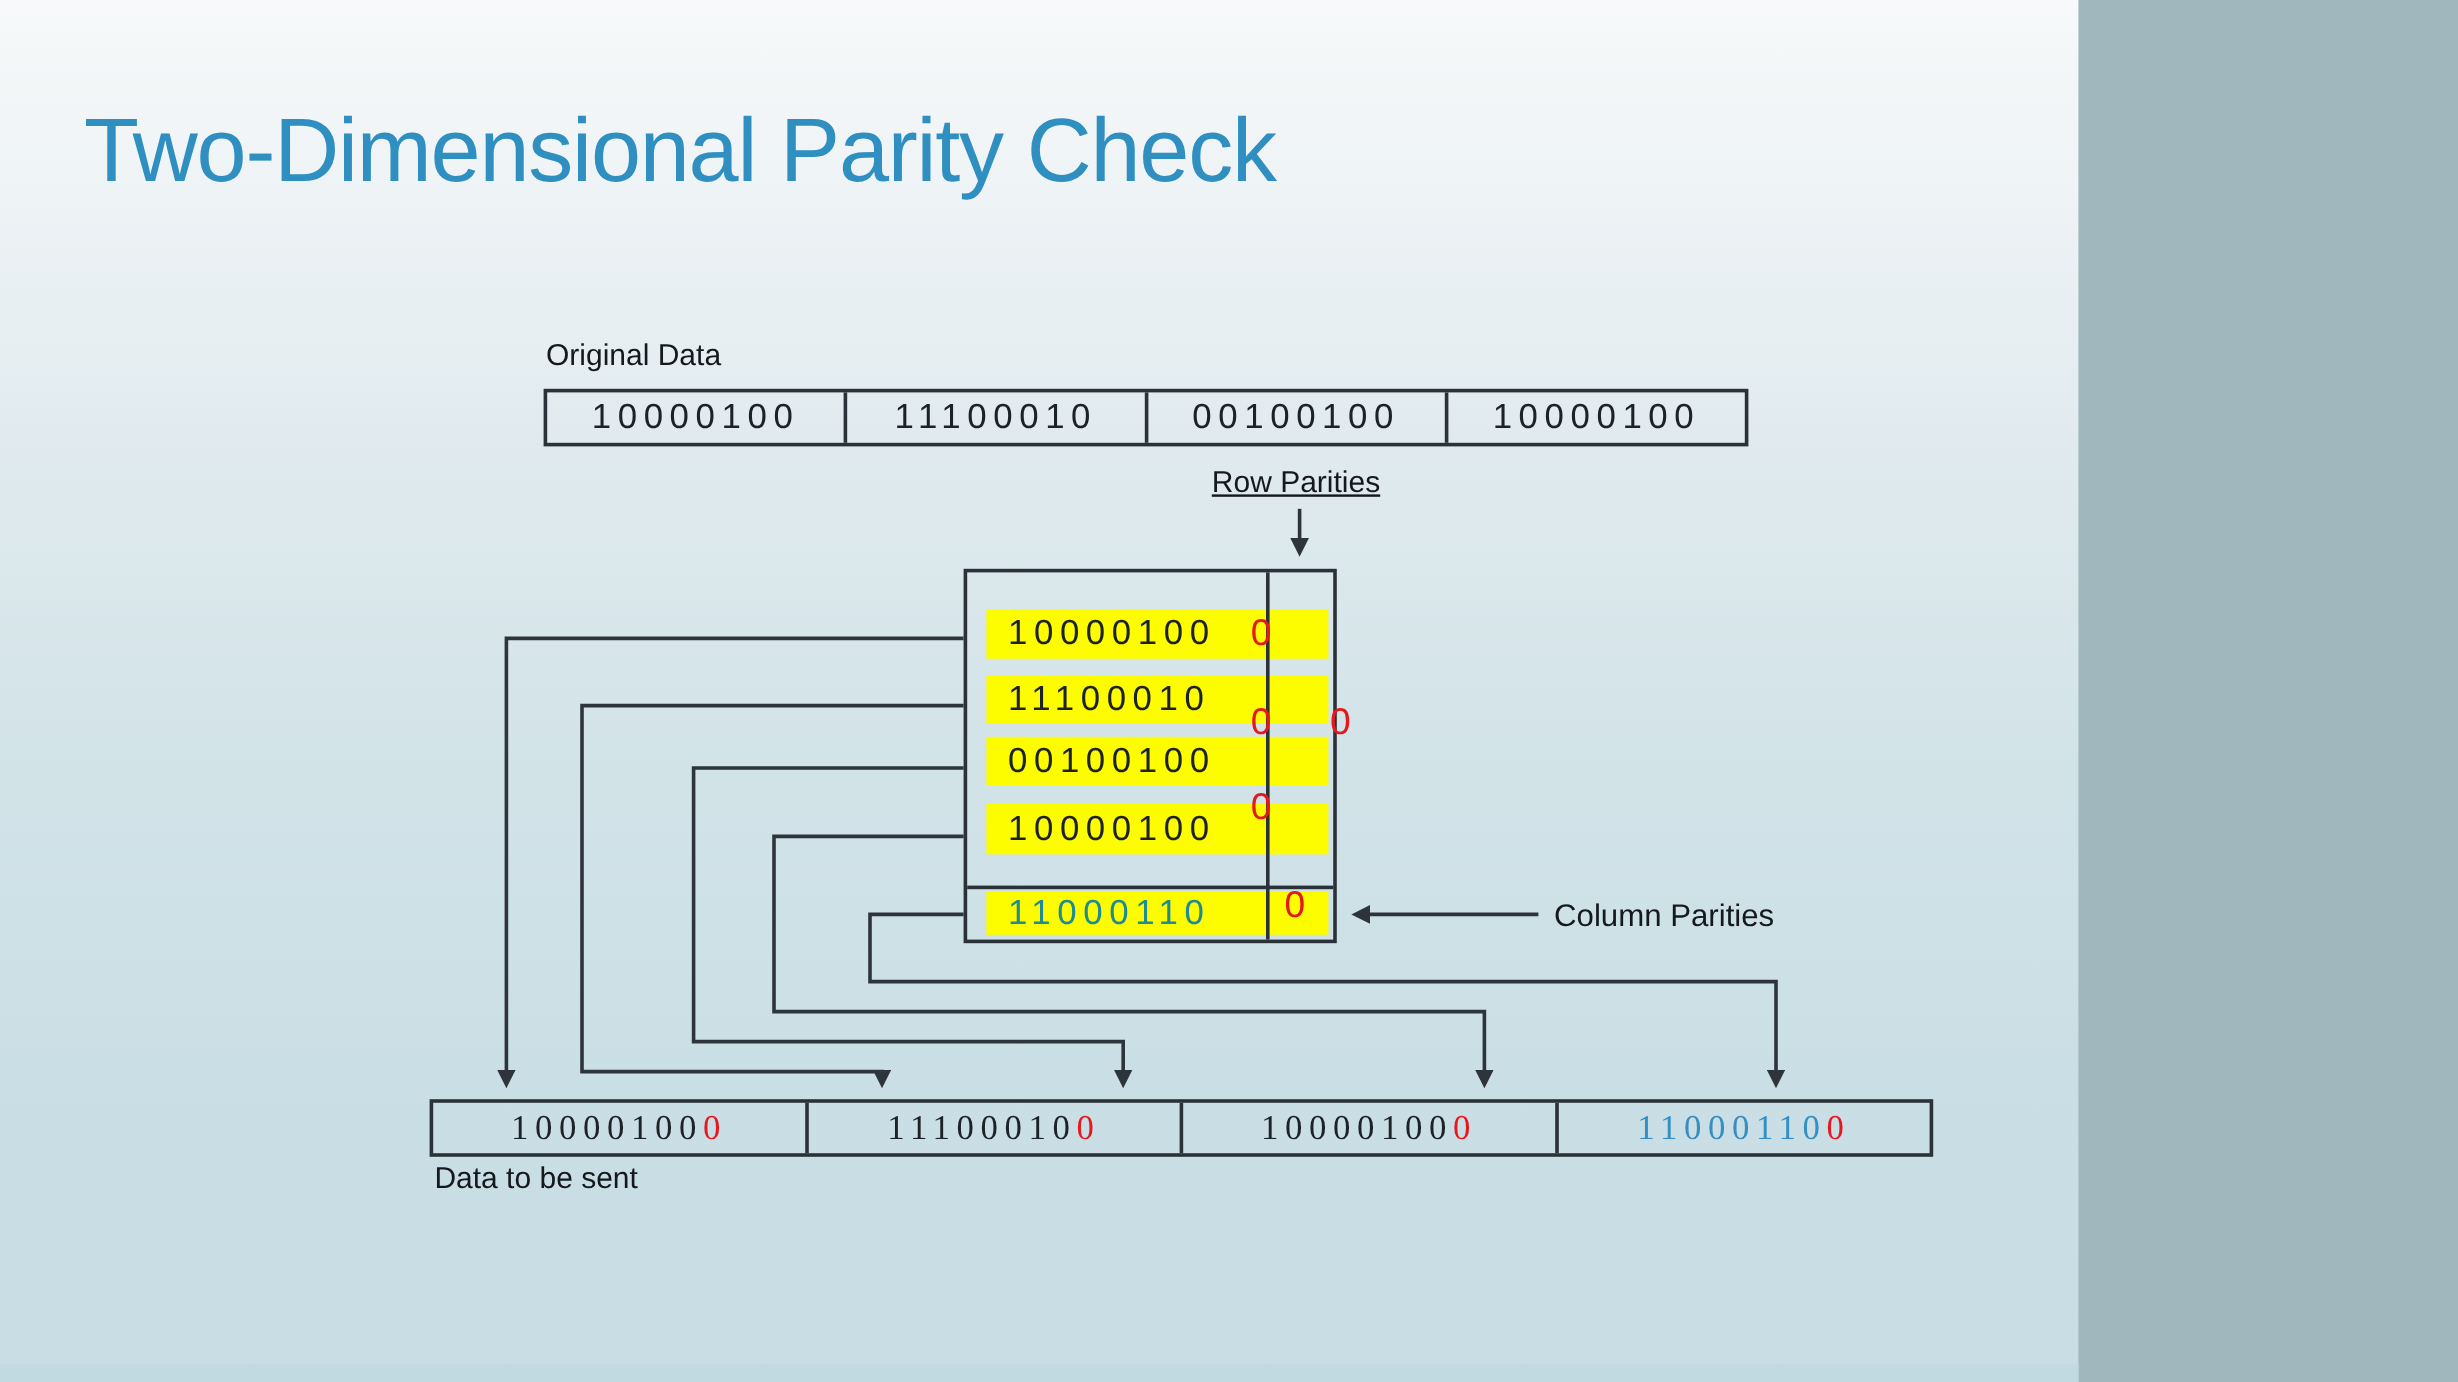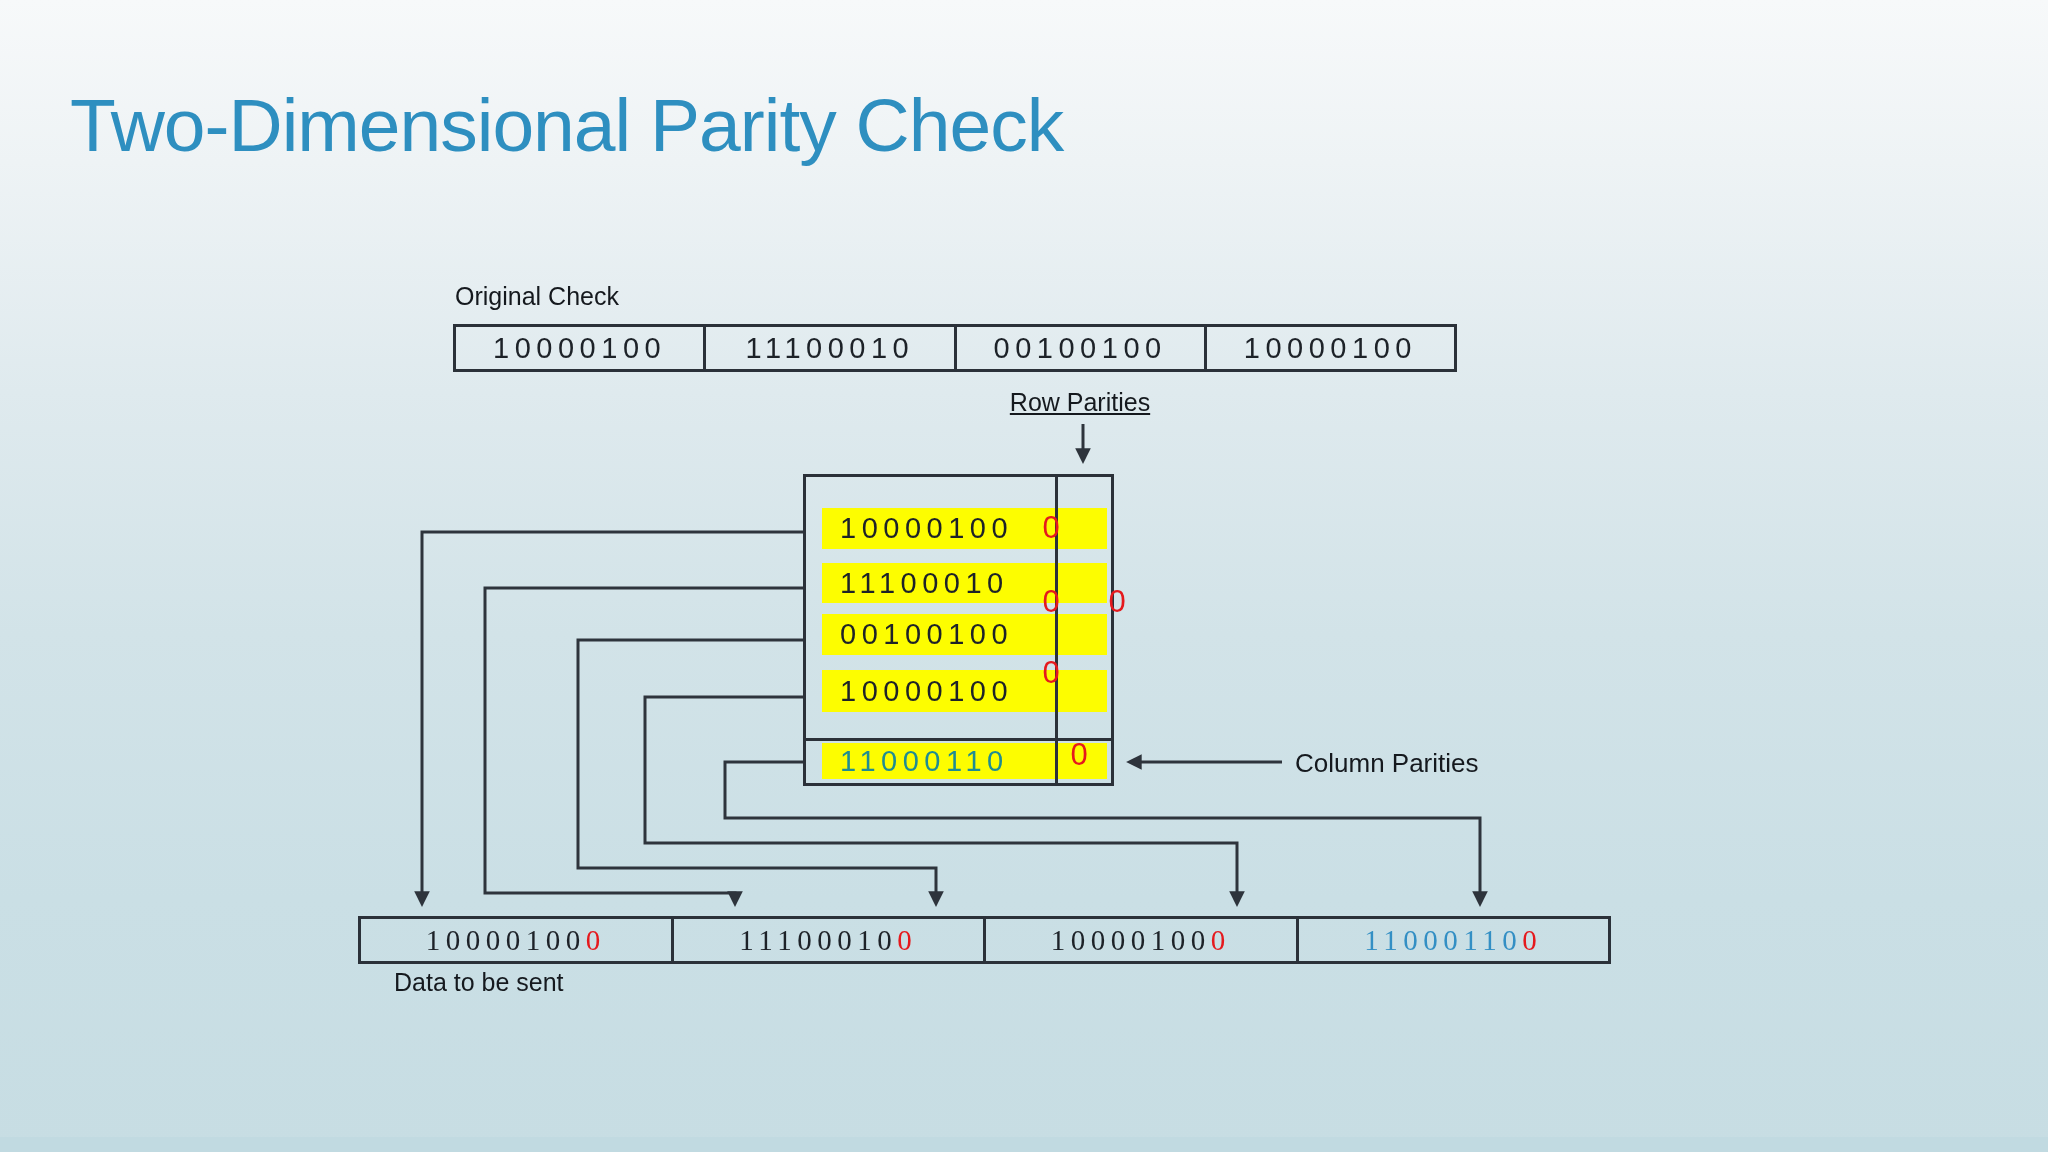--- a/index.html
+++ b/index.html
@@ -1,17 +1,17 @@
 <!DOCTYPE html>
 <html><head>
 <meta charset="utf-8">
 <style>
   html,body{margin:0;padding:0;background:#9fb7bd;}
   #slide{
-    position:relative;width:2048px;height:1152px;overflow:hidden;
+    position:relative;width:1732px;height:1152px;overflow:hidden;
     font-family:"Liberation Sans",sans-serif;
     background:linear-gradient(180deg,#f7f9fa 0%,#eef3f5 14%,#dfeaee 34%,#d2e3e8 55%,#cadfe5 78%,#c7dde3 100%);
   }
   #bottom-band{position:absolute;left:0;top:1137px;width:2048px;height:15px;background:#c1dae1;}
   .abs{position:absolute;}
   #page-title{
     left:70px;top:82px;font-size:75px;font-weight:400;letter-spacing:-1px;
     color:#2e8fc0;white-space:nowrap;z-index:3;
   }
   .lbl{color:#15191e;font-size:25px;white-space:nowrap;z-index:4;}
@@ -43,21 +43,21 @@
   }
   .hl-row.teal{color:#1f8c92;}
   .red-zero{
     position:absolute;font-size:31px;color:#e5191d;z-index:6;
     transform:translate(-50%,-50%);line-height:1;
   }
   #diagram-lines{position:absolute;left:0;top:0;z-index:1;}
   #row-parities-label{left:1080px;top:388px;transform:translateX(-50%);text-decoration:underline;}
   #column-parities-label{left:1295px;top:748px;font-size:26px;text-align:center;}
   #original-data-label{left:455px;top:282px;}
-  #data-to-be-sent-label{left:362px;top:968px;margin-left:32px;}
+  #data-to-be-sent-label{left:362px;top:968px;}
 </style>
 </head>
 <body>
 
 <div id="slide">
 
   <div id="bottom-band"></div>
 
   <svg id="diagram-lines" width="2048" height="1152" viewBox="0 0 2048 1152">
     <defs>
@@ -71,21 +71,21 @@
       <path d="M803,532 L422,532 L422,903" marker-end="url(#ah)"></path>
       <path d="M803,588 L485,588 L485,893 L735,893 L735,903" marker-end="url(#ah)"></path>
       <path d="M803,640 L578,640 L578,868 L936,868 L936,903" marker-end="url(#ah)"></path>
       <path d="M803,697 L645,697 L645,843 L1237,843 L1237,903" marker-end="url(#ah)"></path>
       <path d="M803,762 L725,762 L725,818 L1480,818 L1480,903" marker-end="url(#ah)"></path>
     </g>
   </svg>
 
   <div id="page-title" class="abs">Two-Dimensional Parity Check</div>
 
-  <div id="original-data-label" class="abs lbl">Original Check</div>
+  <div id="original-data-label" class="abs lbl">Original Data</div>
 
   <div id="original-table" class="abs bit-table">
     <div class="bit-cell">10000100</div>
     <div class="bit-cell">11100010</div>
     <div class="bit-cell">00100100</div>
     <div class="bit-cell">10000100</div>
   </div>
 
   <div id="row-parities-label" class="abs lbl">Row Parities</div>
 

